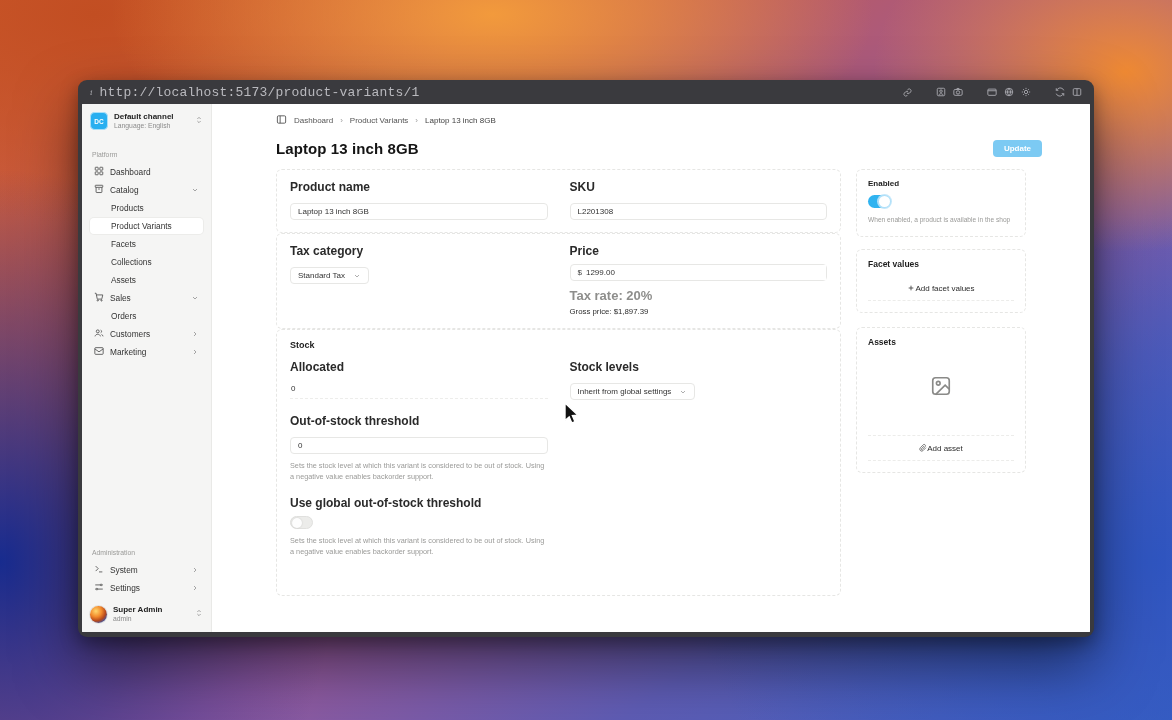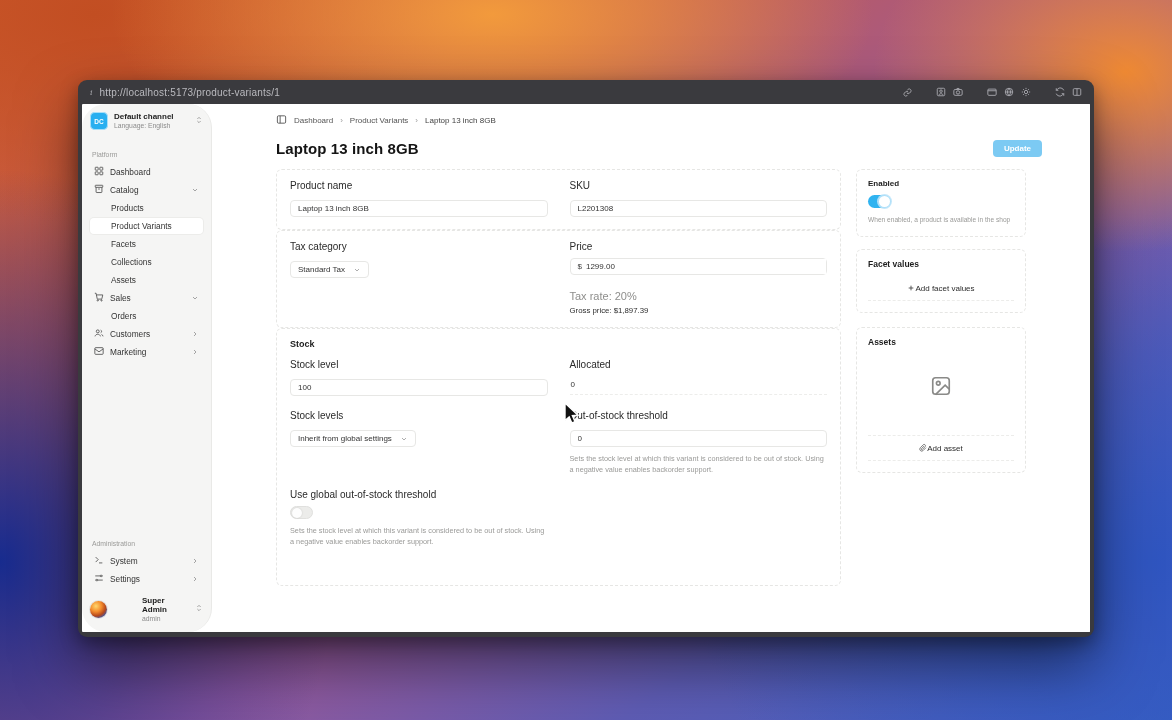--- a/index.html
+++ b/index.html
@@ -18,35 +18,35 @@
 
   
   .window {
     position:absolute; left:78px; top:80px; width:1016px; height:557px;
     background:#3a3a3e; border-radius:9px;
     box-shadow:0 28px 60px rgba(0,0,0,.5), 0 6px 18px rgba(0,0,0,.35);
   }
   .titlebar { height:24px; display:flex; align-items:center; padding:0 12px; color:#bfbfc4; }
   .url-wrap { display:flex; align-items:center; gap:7px; }
   .info-glyph { font-size:8px; font-family:"DejaVu Serif", serif; font-style:italic; color:#a8a8ad; }
-  .url { font-family:Liberation Sans, sans-serif; font-size:10px; letter-spacing:.2px; color:#b9b9be; }
+  .url { font-family:Liberation Mono, monospace; font-size:13px; letter-spacing:.2px; color:#b9b9be; }
   .tb-icons { margin-left:auto; display:flex; align-items:center; gap:9px; }
   .tb-icons .grp { display:flex; align-items:center; gap:7px; }
   .tb-icons .sep { width:6px; }
   .tb-icons svg { display:block; stroke:#a9a9af; }
 
   .chrome-body {
     position:absolute; left:4px; right:4px; top:24px; bottom:5px;
     background:#fff; display:flex; overflow:hidden; border-radius:1px;
   }
 
   
   .sidebar {
     width:130px; flex:0 0 130px; background:#f5f5f4; border-right:1px solid #e9e9e7;
-    display:flex; flex-direction:column; font-size:8.5px; color:#333;border-radius:24px;
+    display:flex; flex-direction:column; font-size:8.5px; color:#333;
   }
   .channel-row { display:flex; align-items:center; gap:6px; padding:8px 8px 7px 8px; }
   .channel-badge {
     width:18px; height:18px; border-radius:5px; background:#29aff0; color:#fff;
     font-size:6.5px; font-weight:bold; display:flex; align-items:center; justify-content:center;
     box-shadow:0 0 0 1px rgba(255,255,255,.6) inset;
   }
   .channel-meta { flex:1; line-height:1.25; }
   .channel-name { font-size:8px; font-weight:bold; color:#222; }
   .channel-lang { font-size:6.8px; color:#8b8b8b; }
@@ -64,21 +64,21 @@
   .nav-sub { padding-left:21px; }
   .nav-item.active { background:#fff; box-shadow:0 0 0 1px #ececea; }
   .sb-spacer { flex:1; }
 
   .user-row { display:flex; align-items:center; gap:6px; padding:7px 8px 9px 8px; }
   .avatar {
     width:17px; height:17px; border-radius:50%;
     background:radial-gradient(circle at 35% 30%, #ffd76e 0%, #f28a2c 35%, #b6481c 60%, #3a57a8 80%, #1c2e6e 100%);
     box-shadow:0 0 0 1px rgba(0,0,0,.08);
   }
-  .user-meta { flex:1; line-height:1.2;margin-left:29px; }
+  .user-meta { flex:1; line-height:1.2; }
   .user-name { font-size:8px; font-weight:bold; color:#222; }
   .user-role { font-size:6.8px; color:#8b8b8b; }
 
   
   .main { flex:1; position:relative; background:#fff; overflow:hidden; }
   .crumbs { display:flex; align-items:center; gap:7px; padding:10px 0 0 64px; font-size:8px; color:#555; }
   .crumbs .bc-sep { color:#9d9d9d; font-size:8px; }
   .crumbs svg { stroke:#555; }
   .crumb { color:#555; }
   .crumb.current { color:#444; }
@@ -94,35 +94,35 @@
   .col-main { width:565px; flex:0 0 565px; }
   .col-side { width:170px; flex:0 0 170px; }
 
   .card { border:1px dashed #e6e6e4; border-radius:6px; background:#fff; }
   .card + .card { margin-top:0; }
 
   .card-pad { padding:10px 13px 12px 13px; }
   .card-h { font-size:9px; font-weight:bold; color:#1d1d1d; margin-bottom:10px; }
 
   .grid2 { display:grid; grid-template-columns:1fr 1fr; column-gap:22px; row-gap:14px; }
-  .f-label { display:block; font-size:10px; font-weight:normal; color:#2a2a2a; margin-bottom:6px; }
+  .f-label { display:block; font-size:12px; font-weight:bold; color:#2a2a2a; margin-bottom:6px; }
   .f-input {
     width:100%; height:17px; border:1px solid #e7e7e5; border-radius:4px;
     font-family:"Liberation Sans", sans-serif; font-size:8px; color:#333; padding:0 7px; background:#fff; outline:none;
   }
   .select {
     display:inline-flex; align-items:center; gap:8px; height:17px; border:1px solid #e7e7e5;
     border-radius:4px; padding:0 7px; font-size:8px; color:#333; background:#fff; cursor:pointer;
   }
   .select svg { stroke:#999; }
   .prefix-input { display:flex; align-items:center; height:17px; border:1px solid #e7e7e5; border-radius:4px; background:#fff; }
   .prefix-input .pfx { font-size:8px; color:#444; padding:0 4px 0 7px; }
   .prefix-input input { border:none; flex:1; height:15px; font-size:8px; color:#333; outline:none; font-family:"Liberation Sans", sans-serif; padding:0; }
   .muted { font-size:7.3px; color:#9a9a98; line-height:1.45; }
-  .hint-line { font-size:11px; color:#8e8e8c; margin-top:15px; }
+  .hint-line { font-size:13px; color:#8e8e8c; margin-top:7px;font-weight:bold; }
   .gross-line { font-size:7.8px; color:#2e2e2e; margin-top:4px; }
   .ro-value { font-size:8px; color:#333; padding:4px 1px 5px 1px; border-bottom:1px dashed #ededeb; }
 
   .toggle { width:23px; height:13px; border-radius:7px; position:relative; cursor:pointer; }
   .toggle.on { background:#2fb3f0; }
   .toggle.on .knob { position:absolute; right:1px; top:1px; width:11px; height:11px; border-radius:50%; background:#fff; box-shadow:0 0 0 2px rgba(190,228,250,.9); }
   .toggle.off { background:#ececea; border:1px solid #e0e0de; }
   .toggle.off .knob { position:absolute; left:1px; top:1px; width:10px; height:10px; border-radius:50%; background:#fdfdfd; box-shadow:0 0 2px rgba(0,0,0,.15); }
 
   .side-card { border:1px dashed #e6e6e4; border-radius:6px; padding:9px 11px 11px 11px; background:#fff; }
@@ -419,24 +419,20 @@
                 </div>
                 <div class="hint-line">Tax rate: 20%</div>
                 <div class="gross-line">Gross price: $1,897.39</div>
               </div>
             </div>
           </div>
 
           <div class="card card-pad mt15" style="padding-bottom:38px;">
             <div class="card-h">Stock</div>
             <div class="grid2">
-              <div>
-                <label class="f-label">Stock level</label>
-                <input class="f-input" readonly="" value="100" style="">
-              </div>
               <div>
                 <label class="f-label">Allocated</label>
                 <div class="ro-value">0</div>
               </div>
               <div>
                 <label class="f-label">Stock levels</label>
                 <div class="select">
                   <span>Inherit from global settings</span>
                   <svg width="8" height="8" viewBox="0 0 24 24" fill="none" stroke-width="2.4">
                       <path d="M6 9l6 6 6-6"></path>

